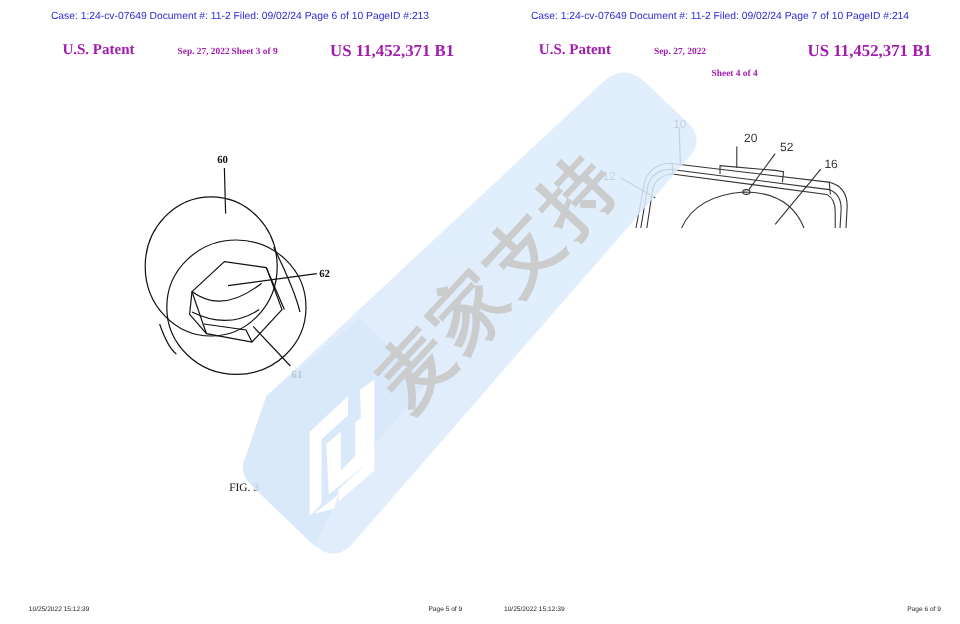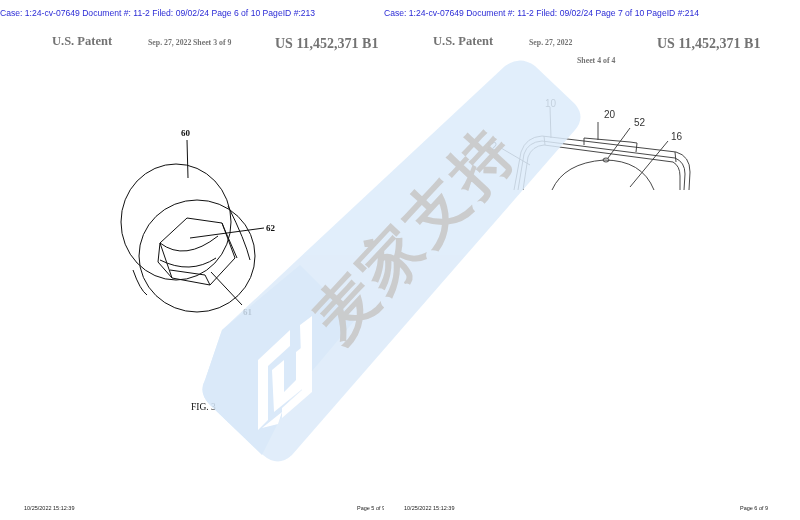--- a/index.html
+++ b/index.html
@@ -1,21 +1,21 @@
 <!DOCTYPE html>
 <html><head>
 <meta charset="utf-8">
 <style>
   html, body { margin: 0; padding: 0; }
   body { width: 800px; height: 520px; position: relative; overflow: hidden; background: #ffffff; font-family: "Liberation Serif", serif; }
   .page { position: absolute; top: 0; width: 400px; height: 520px; background: #fff; }
   .page.left { left: 0; }
-  .page.right { left: 384px; }
-  .case-line { position: absolute; top: 8px; left: 0; width: 400px; text-align: left; font-family: "Liberation Sans", sans-serif; font-size: 8.6px; color: #2b2bd6; white-space: nowrap; }
-  .hdr { position: absolute; top: 34px; font-weight: bold; color: #737373; white-space: nowrap; }
+  .page.right { left: 400px; }
+  .case-line { position: absolute; top: 8px; left: 0; width: 400px; text-align: center; font-family: "Liberation Sans", sans-serif; font-size: 8.6px; color: #2b2bd6; white-space: nowrap; }
+  .hdr { position: absolute; top: 34px; font-weight: bold; color: #a21caf; white-space: nowrap; }
   .hdr.title { left: 52px; font-size: 12.5px; }
   .hdr.date { left: 131px; font-size: 7.8px; top: 38px; padding-left: 17px; }
   .hdr.sheet { left: 193px; font-size: 7.8px; top: 38px; }
   .hdr.num { left: 275px; font-size: 14px; top: 36px; }
   .page.right .hdr.title { left: 49px; }
   .page.right .hdr.date { left: 128px; }
   .page.right .hdr.sheet { left: 193px; margin-top: 18px; }
   .page.right .hdr.num { left: 273px; }
   .foot { position: absolute; top: 505px; font-family: "Liberation Sans", sans-serif; font-size: 5.5px; color: #222; white-space: nowrap; }
   .foot.ts { left: 24px; }

